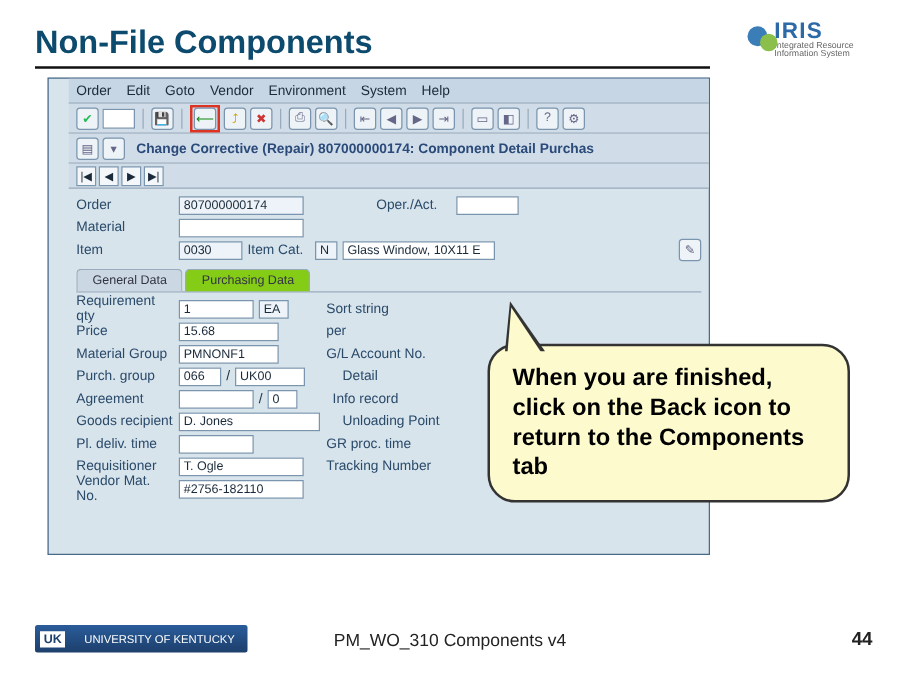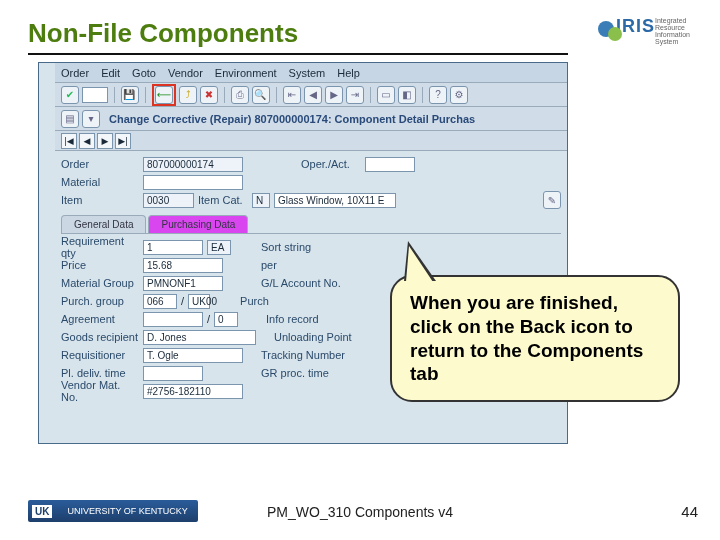--- a/index.html
+++ b/index.html
@@ -3,35 +3,35 @@
 <meta charset="utf-8">
 <style>
   * { box-sizing: border-box; margin: 0; padding: 0; }
   body {
     width: 720px; height: 540px;
     font-family: "Trebuchet MS", Arial, sans-serif;
     background: #fff; position: relative; overflow: hidden;
   }
   .slide-title {
     position: absolute; left: 28px; top: 18px;
-    font-size: 26px; font-weight: 700; color: #4d7c0f;
+    font-size: 26px; font-weight: 700; color: #0c4a6e;
     border-bottom: 2px solid #111; width: 540px; padding-bottom: 4px;
   }
   .logo-iris {
     position: absolute; right: 22px; top: 10px; width: 100px; height: 42px;
     display: flex; align-items: center; gap: 4px; font-size: 10px;
   }
   .logo-iris .mark { width: 28px; height: 28px; position: relative; }
   .logo-iris .mark::before,
   .logo-iris .mark::after {
     content: ""; position: absolute; border-radius: 50%;
   }
   .logo-iris .mark::before { width: 16px; height: 16px; left: 0; top: 4px; background: #3a7db7; }
   .logo-iris .mark::after  { width: 14px; height: 14px; left: 10px; top: 10px; background: #8bbf4b; }
-  .logo-iris .txt { display: flex; flex-direction: row; line-height: 1; }
+  .logo-iris .txt { display: flex; flex-direction: column; line-height: 1; }
   .logo-iris .big { font-size: 18px; font-weight: 700; color: #2b6aa6; letter-spacing: 1px; }
   .logo-iris .small { font-size: 7px; color: #666; }
 
   
   .sap {
     position: absolute; left: 38px; top: 62px; width: 530px; height: 382px;
     background: #d8e4ec; border: 1px solid #4a6a8a; font-family: Tahoma, Arial, sans-serif;
     font-size: 11px; color: #1a2a3a; padding-left: 16px;
   }
   .menubar {
@@ -79,21 +79,21 @@
     background: #fff; border: 1px solid #7a95ad; height: 15px; padding: 0 3px;
     display: inline-flex; align-items: center; font-size: 10px;
   }
   .inp.ro { background: #edf3f8; }
 
   .tabs { display: flex; margin-top: 6px; }
   .tab {
     padding: 3px 12px; background: #cbd8e3; border: 1px solid #9ab; border-bottom: none;
     border-radius: 4px 4px 0 0; margin-right: 2px; font-size: 10px; color: #334;
   }
-  .tab.active { background: #d946ef; font-weight: 400; }
+  .tab.active { background: #84cc16; font-weight: 400; }
   .tabpanel { border-top: 1px solid #9ab; padding-top: 4px; }
 
   
   .callout {
     position: absolute; left: 390px; top: 275px; width: 290px;
     background: #fdfacd; border: 2px solid #333; border-radius: 22px;
     padding: 14px 18px; font-size: 19px; font-weight: 700; line-height: 1.25;
     font-family: "Trebuchet MS", Arial, sans-serif;
   }
   .callout::before {
@@ -116,21 +116,21 @@
     position: absolute; left: 28px; bottom: 18px; height: 22px;
     display: flex; align-items: center; gap: 15px; font-size: 9px; color: #fff;
     background: linear-gradient(#2a5c9a, #1d3f6c); padding: 0 10px 0 4px; border-radius: 2px;
   }
   .uk .sq { background: #fff; color: #1d3f6c; font-weight: 900; padding: 1px 3px; font-size: 10px; }
   .footer-txt {
     position: absolute; left: 0; width: 720px; bottom: 20px; text-align: center;
     font-size: 14px; color: #222;
   }
   .pagenum {
-    position: absolute; right: 22px; bottom: 20px; font-size: 15px; color: #222;
+    position: absolute; right: 22px; bottom: 20px; font-size: 15px; color: #222; font-weight: bold;
   }
 </style>
 </head>
 <body>
 
 <div class="slide-title">Non-File Components</div>
 
 <div class="logo-iris">
   <div class="mark"></div>
   <div class="txt">
@@ -235,51 +235,51 @@
       <div class="row">
         <span class="lbl">Material Group</span>
         <span class="inp" style="width:80px">PMNONF1</span>
         <span style="width:30px"></span>
         <span class="lbl" style="width:90px">G/L Account No.</span>
       </div>
       <div class="row">
         <span class="lbl">Purch. group</span>
         <span class="inp" style="width:34px">066</span>
         <span>/</span>
-        <span class="inp" style="width:22px">UK00</span>
+        <span class="inp" style="width:56px">UK00</span>
         <span style="width:22px"></span>
-        <span class="lbl" style="width:80px">Purch</span>
+        <span class="lbl" style="width:80px">Detail</span>
       </div>
       <div class="row">
         <span class="lbl">Agreement</span>
         <span class="inp" style="width:60px"></span>
         <span>/</span>
         <span class="inp" style="width:24px">0</span>
         <span style="width:20px"></span>
         <span class="lbl" style="width:80px">Info record</span>
       </div>
       <div class="row">
         <span class="lbl">Goods recipient</span>
         <span class="inp" style="width:113px">D. Jones</span>
         <span style="width:10px"></span>
         <span class="lbl" style="width:90px">Unloading Point</span>
       </div>
       <div class="row">
+        <span class="lbl">Pl. deliv. time</span>
+        <span class="inp" style="width:60px"></span>
+        <span style="width:50px"></span>
+        <span class="lbl" style="width:90px">GR proc. time</span>
+      </div>
+      <div class="row">
         <span class="lbl">Requisitioner</span>
         <span class="inp" style="width:100px">T. Ogle</span>
         <span style="width:10px"></span>
         <span class="lbl" style="width:95px">Tracking Number</span>
       </div>
       <div class="row">
-        <span class="lbl">Pl. deliv. time</span>
-        <span class="inp" style="width:60px"></span>
-        <span style="width:50px"></span>
-        <span class="lbl" style="width:90px">GR proc. time</span>
-      </div>
-      <div class="row">
         <span class="lbl">Vendor Mat. No.</span>
         <span class="inp" style="width:100px">#2756-182110</span>
       </div>
     </div>
   </div>
 </div>
 
 <div class="callout">
   <span>When you are finished, click on the Back icon to return to the Components tab</span>
 </div>

